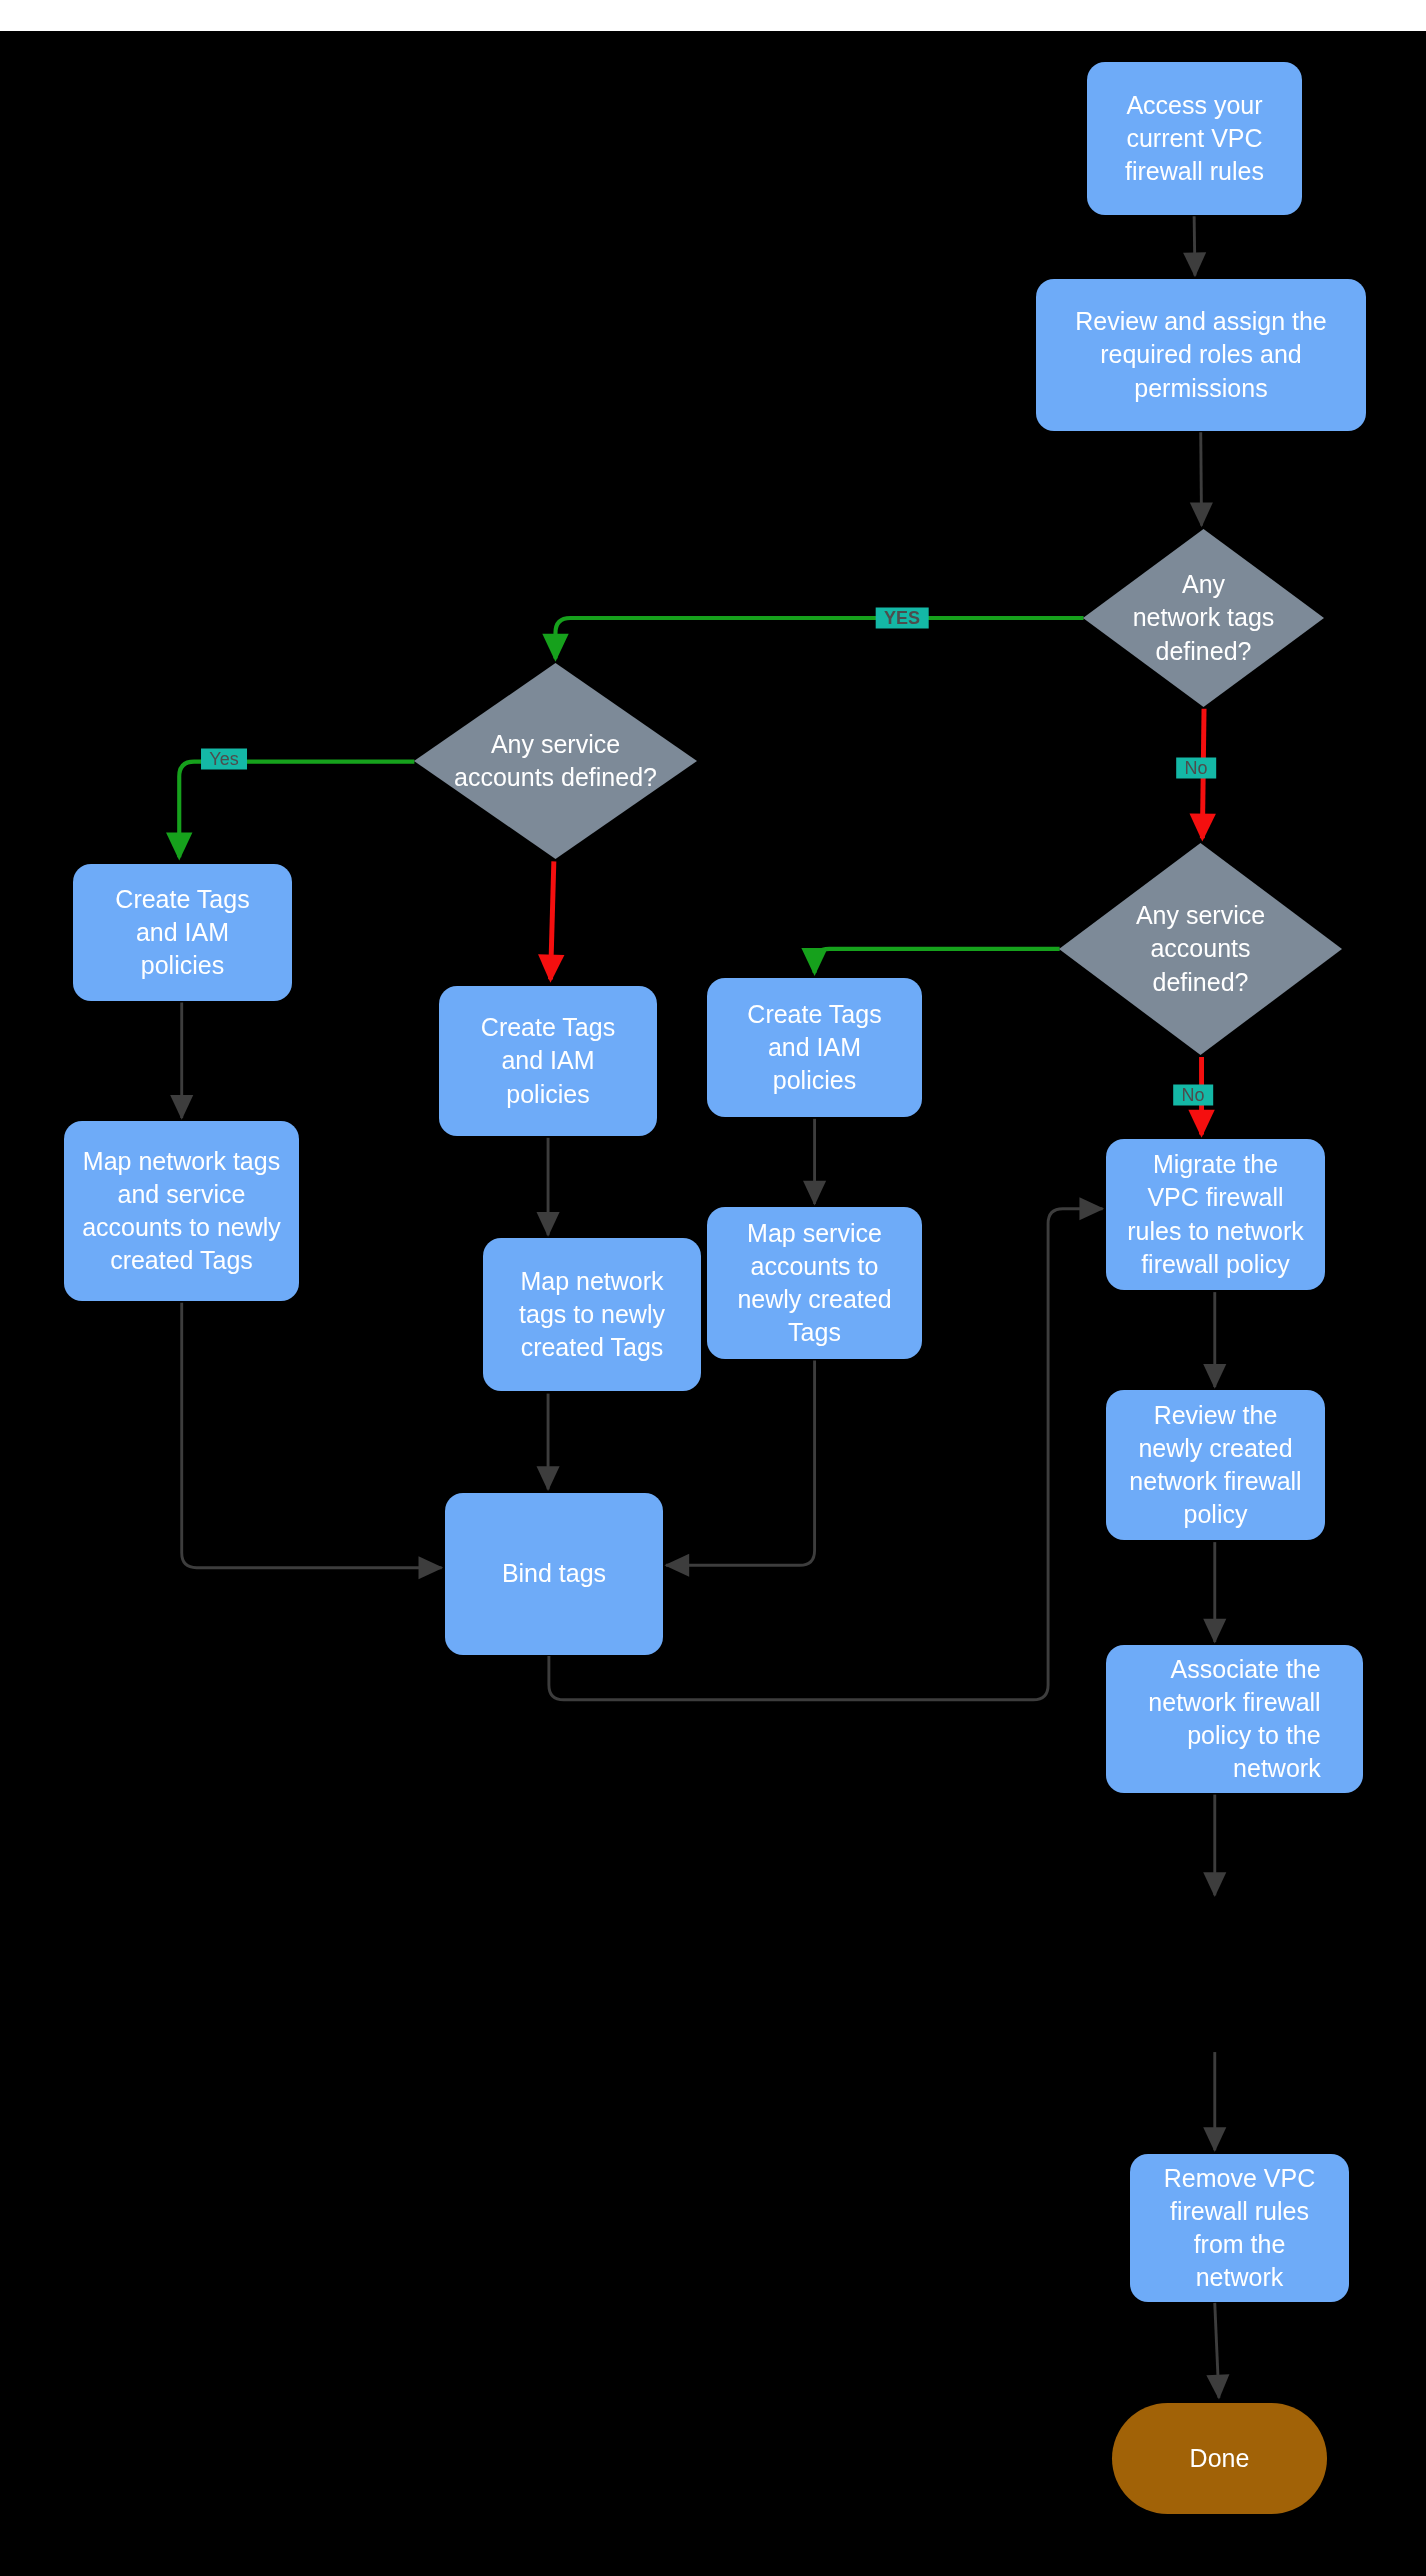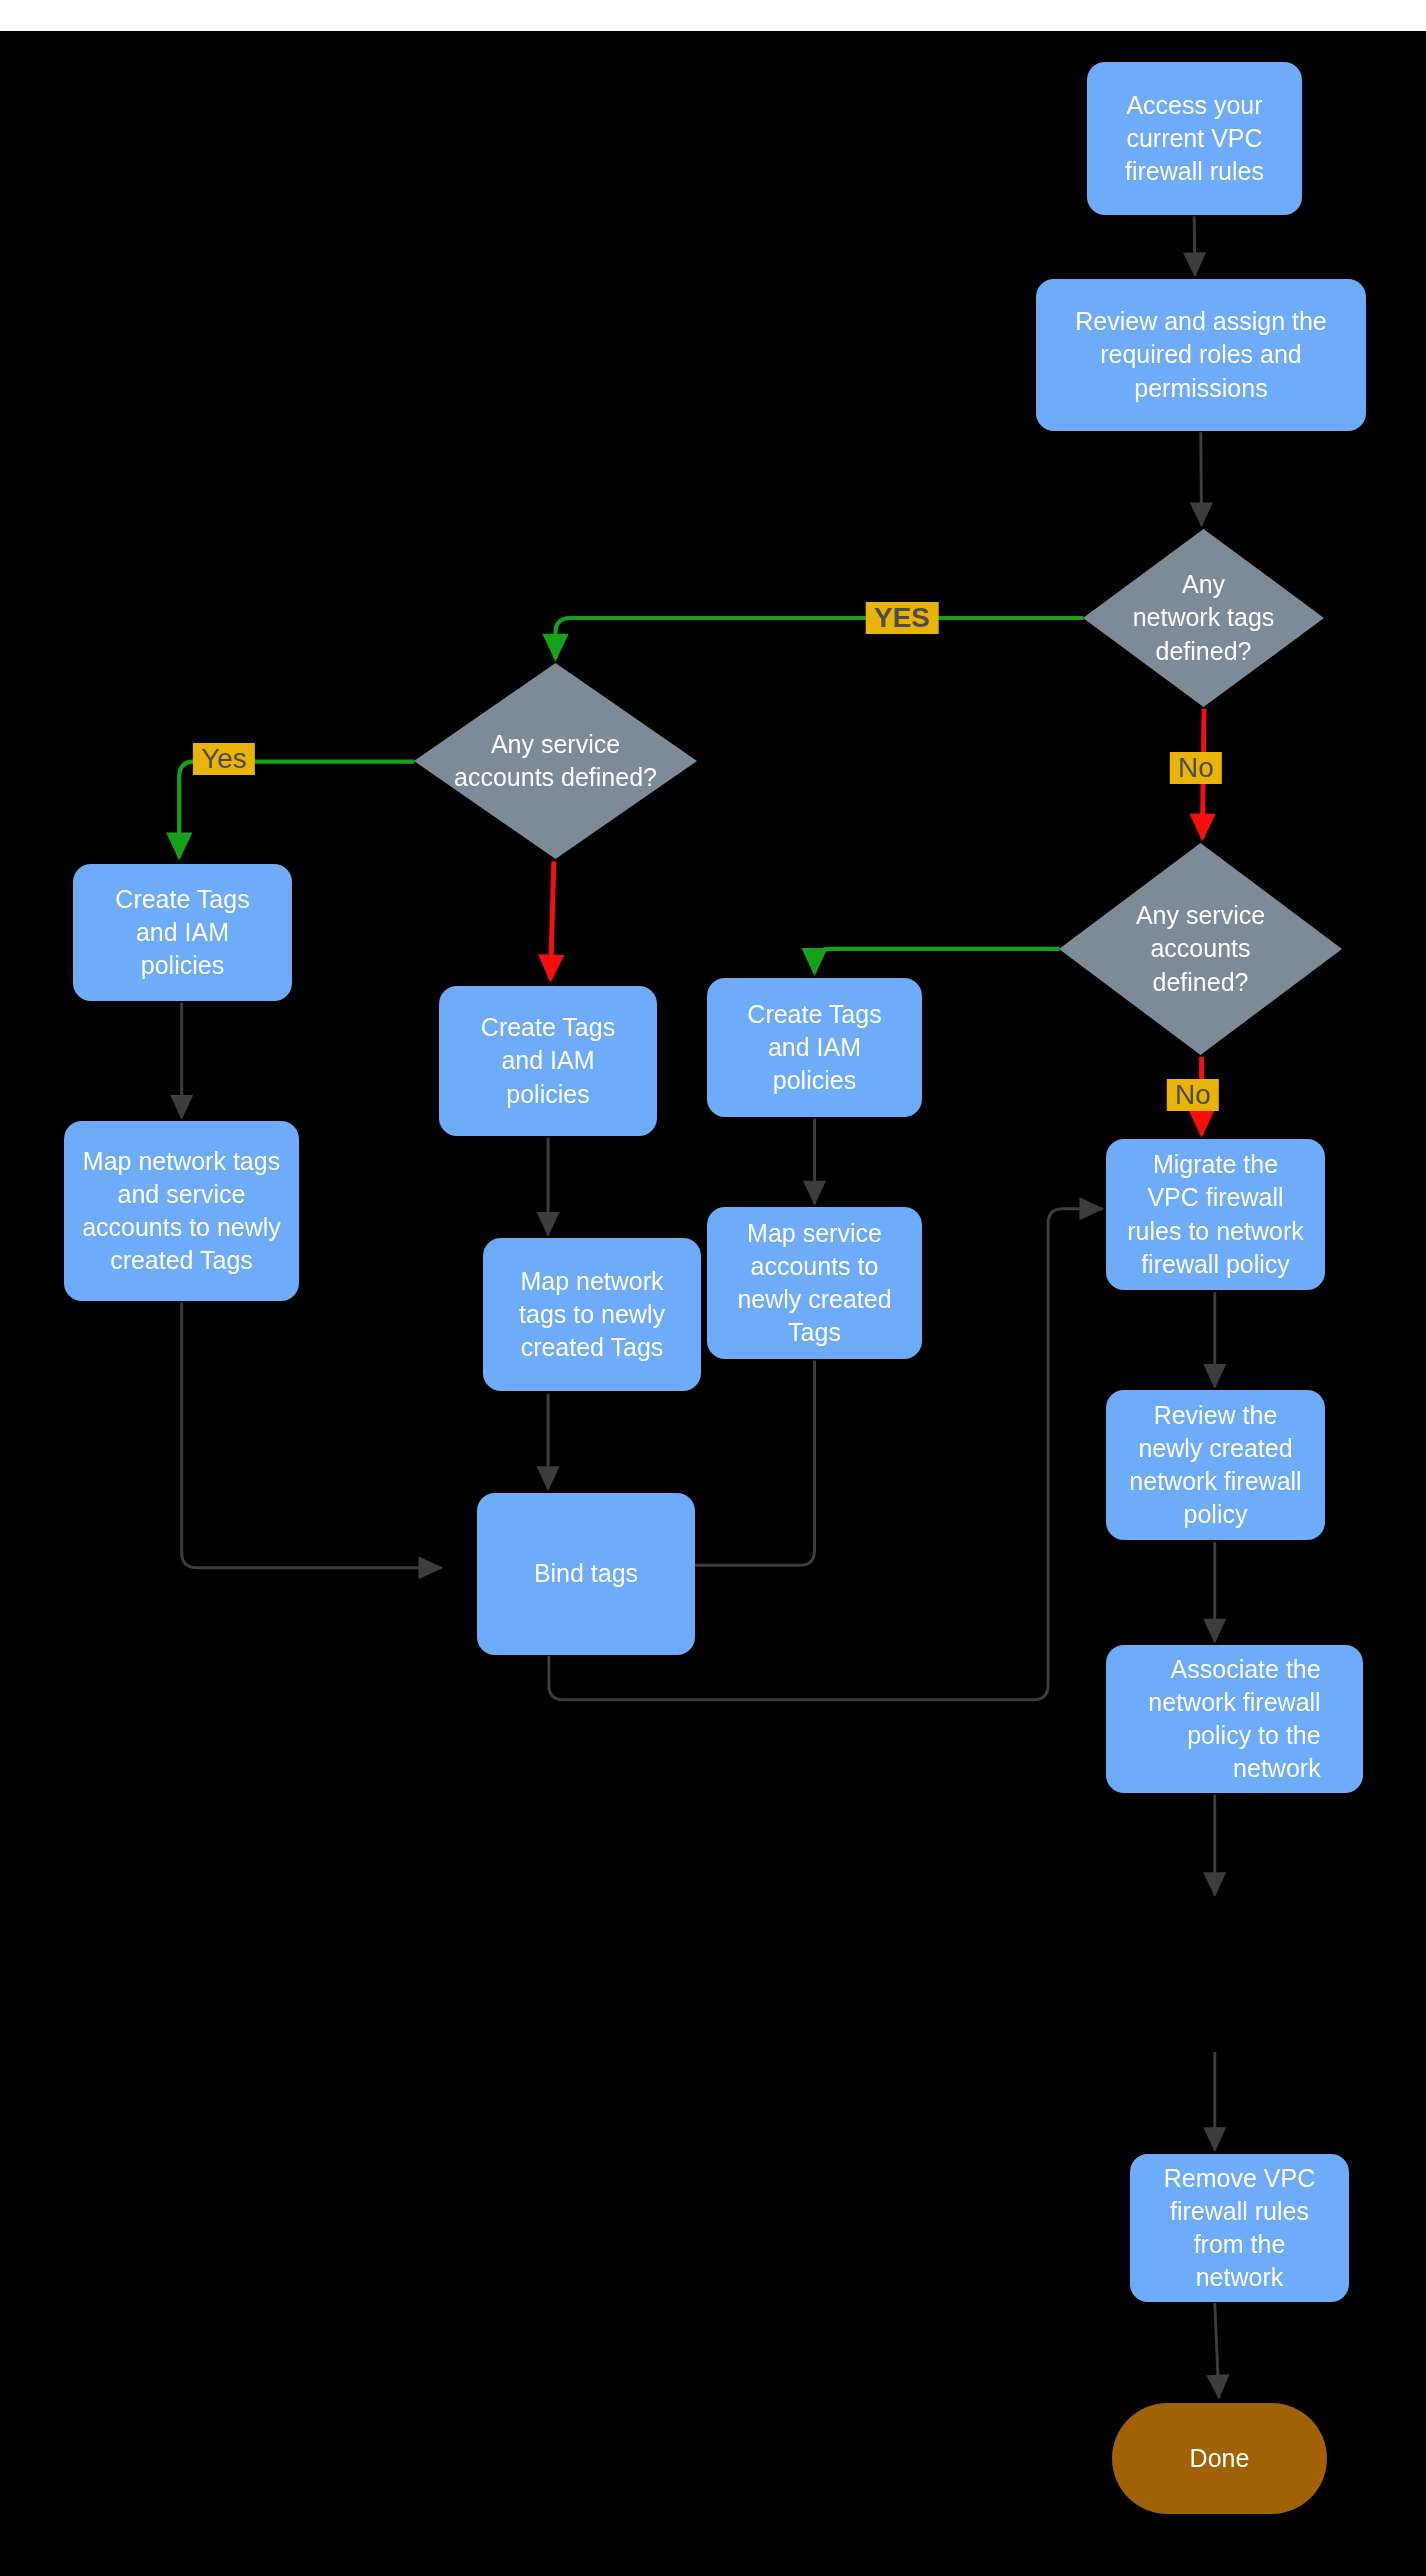--- a/index.html
+++ b/index.html
@@ -20,22 +20,22 @@
     text-align:center;color:#ffffff;
     font-size:25px;line-height:1.33;
     white-space:pre-line;
     box-sizing:border-box;
   }
   .process{background:#6eabf8;border-radius:18px;}
   .decision{background:#7d8a98;clip-path:polygon(50% 0,100% 50%,50% 100%,0 50%);}
   .terminal{background:#a16207;border-radius:66px;}
   .edge-label{
     position:absolute;transform:translate(-50%,-50%);
-    background:#eab308;color:#4d4d4d;
-    font-size:28px;padding:0 8.3px;white-space:nowrap;
+    background:#14b8a6;color:#4d4d4d;
+    font-size:18px;padding:0 8.3px;white-space:nowrap;
   }
   .edge-label.bold{font-weight:bold;}
 </style>
 </head>
 <body>
 
 <div class="canvas">
 
   <div class="top-bar"></div>
 
@@ -120,21 +120,21 @@
 
   <div class="node process" style="left:707px;top:978px;width:215px;height:139px;padding:0 20.6px;">Create Tags
 and IAM
 policies</div>
 
   <div class="node process" style="left:707px;top:1207px;width:215px;height:152px;padding:0 20px;">Map service
 accounts  to
 newly created
 Tags</div>
 
-  <div class="node process" style="left:445px;top:1493px;width:218px;height:162px;margin-left:32px;">Bind tags</div>
+  <div class="node process" style="left:445px;top:1493px;width:218px;height:162px;">Bind tags</div>
 
   <div class="node process" style="left:1106px;top:1139px;width:219px;height:151px;padding:0 17.3px;">Migrate the
 VPC firewall
 rules to network
 firewall policy</div>
 
   <div class="node process" style="left:1106px;top:1390px;width:219px;height:150px;padding:0 17.3px;">Review the
 newly created
 network firewall
 policy</div>

